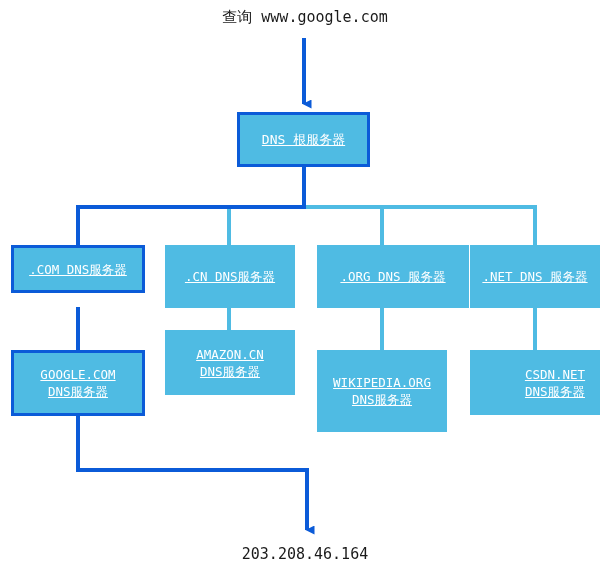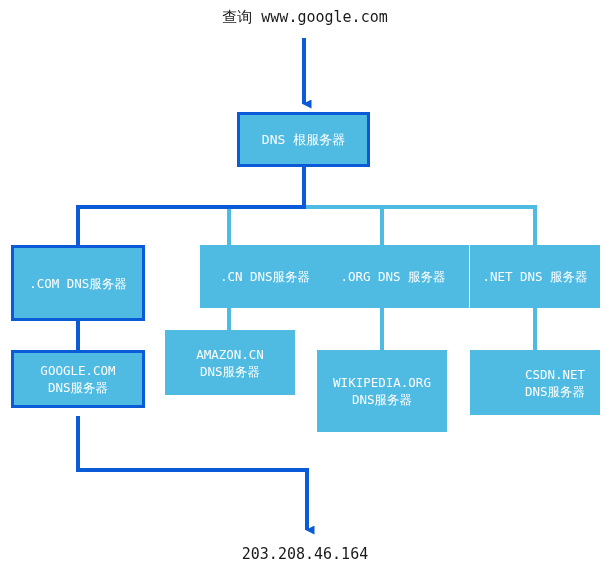--- a/index.html
+++ b/index.html
@@ -56,30 +56,31 @@
     font-size: 12.5px;
     line-height: 17px;
     border: 0 solid transparent;
   }
   .node.highlight {
     border: 3px solid #0b5bd8;
   }
   .node-text {
     white-space: pre-line;
     padding: 0 4px;
+    text-decoration: underline;
   }
   
   #node-root   { left: 237px; top: 112px; width: 133px; height: 55px; font-size: 13px; }
   
-  #node-com    { left: 11px;  top: 245px; width: 134px; height: 76px; }
-  #node-cn     { left: 165px; top: 245px; width: 130px; height: 63px; margin-left: 35px; }
+  #node-com    { left: 11px;  top: 245px; width: 134px; height: 48px; }
+  #node-cn     { left: 165px; top: 245px; width: 130px; height: 63px; }
   #node-org    { left: 317px; top: 245px; width: 152px; height: 63px; }
   #node-net    { left: 470px; top: 245px; width: 130px; height: 63px; }
   
-  #node-google { left: 11px;  top: 350px; width: 134px; height: 58px; }
+  #node-google { left: 11px;  top: 350px; width: 134px; height: 66px; }
   #node-amazon { left: 165px; top: 330px; width: 130px; height: 65px; }
   #node-wiki   { left: 317px; top: 350px; width: 130px; height: 82px; }
   #node-csdn   { left: 470px; top: 350px; width: 130px; height: 65px; padding-left: 40px; }
 </style>
 </head>
 <body>
 
 <svg id="diagram" viewBox="0 0 610 580" aria-hidden="true">
   <defs>
     <marker id="arrow-blue" markerWidth="10" markerHeight="10" refX="4.5" refY="7.5" orient="auto" markerUnits="userSpaceOnUse">

